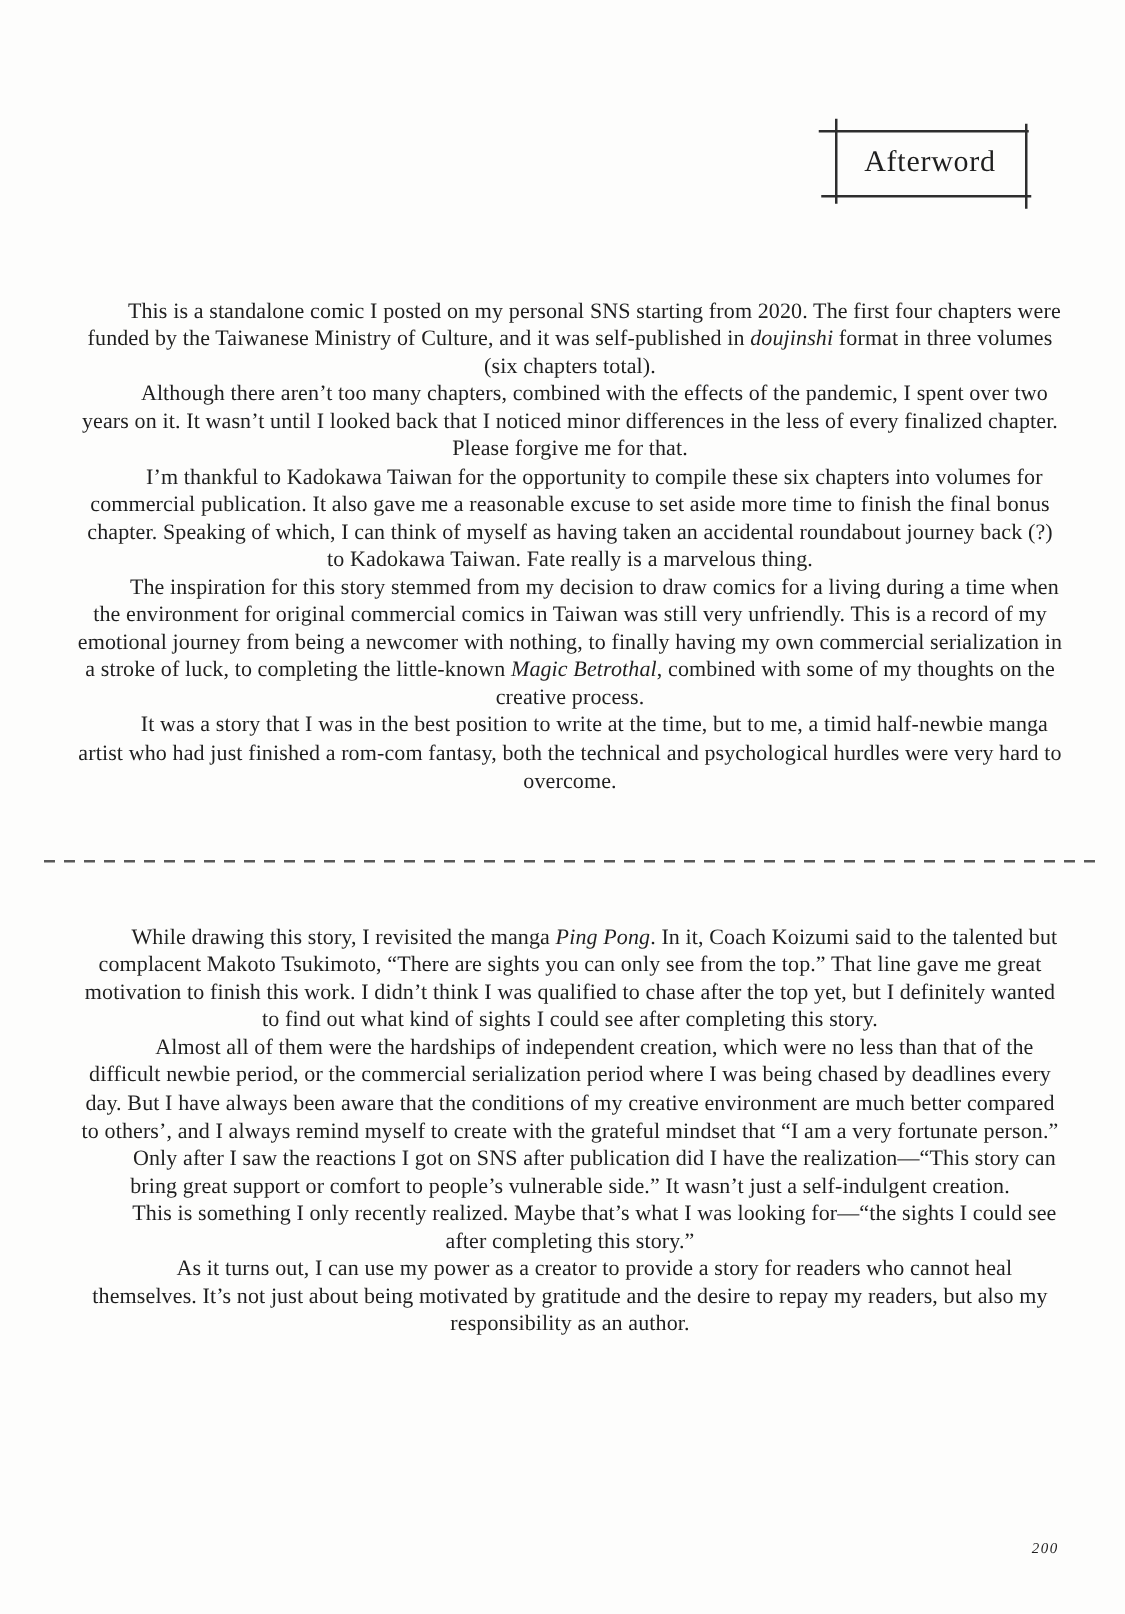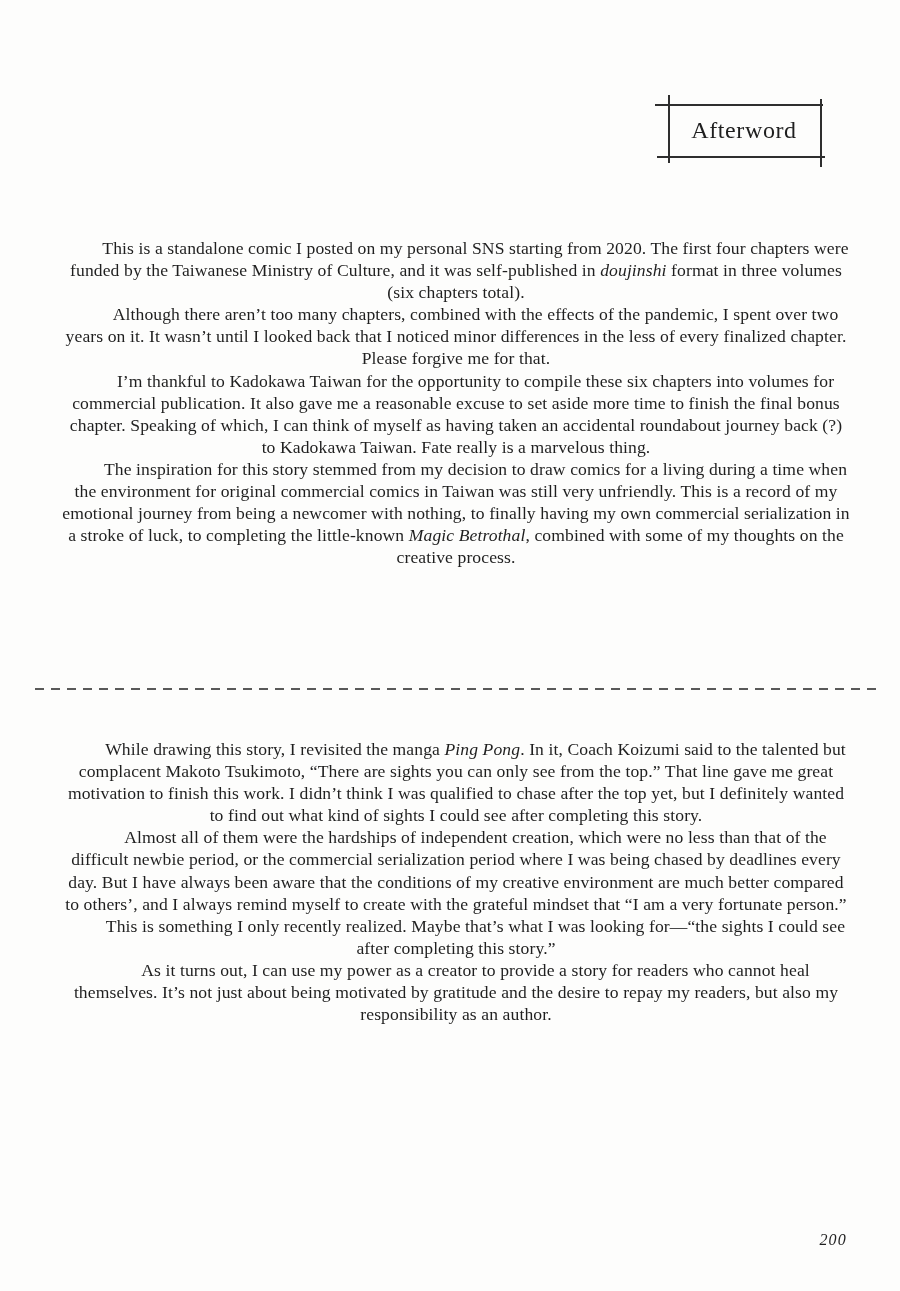--- a/index.html
+++ b/index.html
@@ -49,21 +49,21 @@
     left: 35px; top: 688px;
     width: 842px; height: 2px;
     background: repeating-linear-gradient(90deg, #3c3c3c 0, #3c3c3c 9px, transparent 9px, transparent 16px);
     opacity: 0.85;
   }
 
   
   .pagenum {
     position: absolute;
     right: 53px; top: 1231px;
-    font-size: 16px;
+    font-size: 12px;
     font-style: italic;
     letter-spacing: 1.2px;
     color: #1f1f1f;
   }
 </style>
 </head>
 <body>
 
 <div class="page">
 
@@ -73,26 +73,28 @@
     <span class="bline vl left"></span>
     <span class="bline vl right"></span>
     <span class="afterword-title">Afterword</span>
   </div>
 
   <div class="body-block sec1">
       <p><span>This is a standalone comic I posted on my personal SNS starting from 2020. The first four chapters were funded by the Taiwanese Ministry of Culture, and it was self-published in </span><span class="italic">doujinshi</span><span> format in three volumes (six chapters total).</span></p>
       <p><span>Although there aren’t too many chapters, combined with the effects of the pandemic, I spent over two years on it. It wasn’t until I looked back that I noticed minor differences in the less of every finalized chapter. Please forgive me for that.</span></p>
       <p><span>I’m thankful to Kadokawa Taiwan for the opportunity to compile these six chapters into volumes for commercial publication. It also gave me a reasonable excuse to set aside more time to finish the final bonus chapter. Speaking of which, I can think of myself as having taken an accidental roundabout journey back (?) to Kadokawa Taiwan. Fate really is a marvelous thing.</span></p>
       <p><span>The inspiration for this story stemmed from my decision to draw comics for a living during a time when the environment for original commercial comics in Taiwan was still very unfriendly. This is a record of my emotional journey from being a newcomer with nothing, to finally having my own commercial serialization in a stroke of luck, to completing the little-known </span><span class="italic">Magic Betrothal</span><span>, combined with some of my thoughts on the creative process.</span></p>
+      <p><span>It was a story that I was in the best position to write at the time, but to me, a timid half-newbie manga artist who had just finished a rom-com fantasy, both the technical and psychological hurdles were very hard to overcome.</span></p>
     </div>
 
   <div class="divider"></div>
 
   <div class="body-block sec2">
       <p><span>While drawing this story, I revisited the manga </span><span class="italic">Ping Pong</span><span>. In it, Coach Koizumi said to the talented but complacent Makoto Tsukimoto, “There are sights you can only see from the top.” That line gave me great motivation to finish this work. I didn’t think I was qualified to chase after the top yet, but I definitely wanted to find out what kind of sights I could see after completing this story.</span></p>
       <p><span>Almost all of them were the hardships of independent creation, which were no less than that of the difficult newbie period, or the commercial serialization period where I was being chased by deadlines every day. But I have always been aware that the conditions of my creative environment are much better compared to others’, and I always remind myself to create with the grateful mindset that “I am a very fortunate person.”</span></p>
+      <p><span>Only after I saw the reactions I got on SNS after publication did I have the realization—“This story can bring great support or comfort to people’s vulnerable side.” It wasn’t just a self-indulgent creation.</span></p>
       <p><span>This is something I only recently realized. Maybe that’s what I was looking for—“the sights I could see after completing this story.”</span></p>
       <p><span>As it turns out, I can use my power as a creator to provide a story for readers who cannot heal themselves. It’s not just about being motivated by gratitude and the desire to repay my readers, but also my responsibility as an author.</span></p>
     </div>
 
   <div class="pagenum">200</div>
 
 </div>
 
 </body></html>

